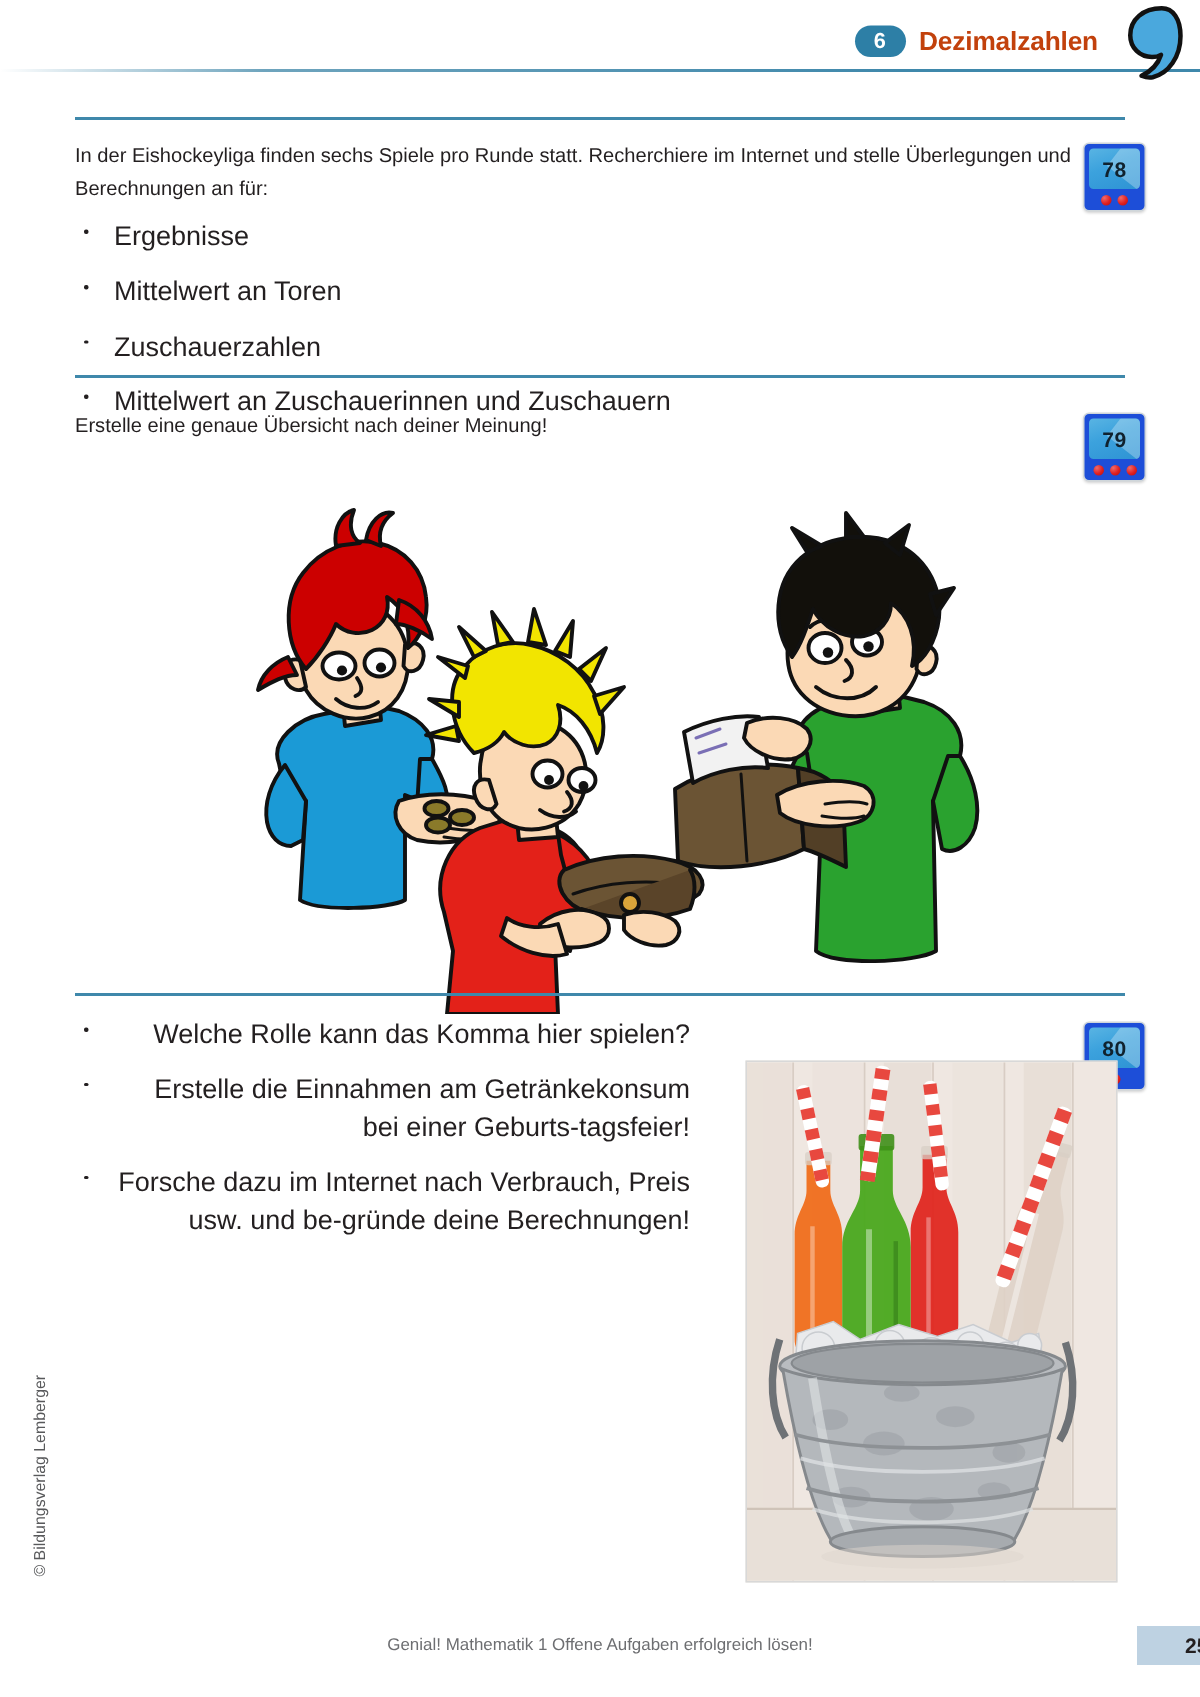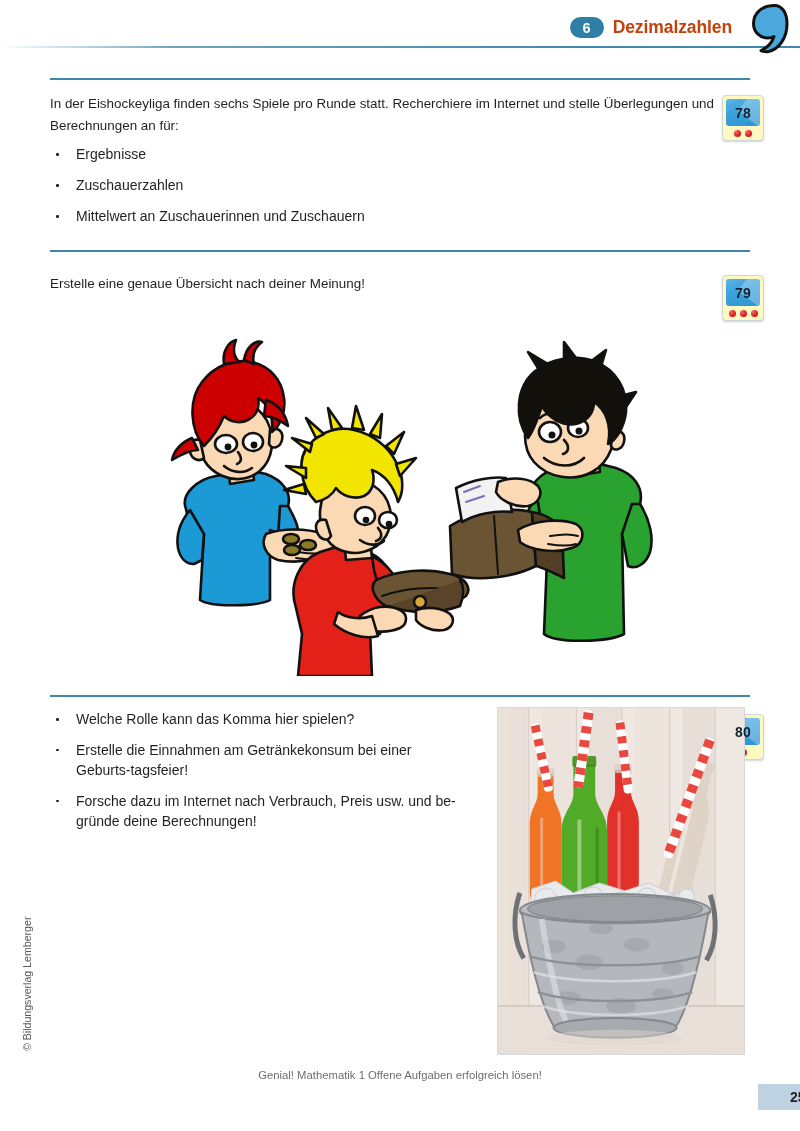--- a/index.html
+++ b/index.html
@@ -94,42 +94,42 @@
 
   ul.ex-list {
     list-style: none;
     margin: 9px 0 0 0;
     padding: 0;
   }
   ul.ex-list li {
     position: relative;
     padding-left: 26px;
     margin-bottom: 11px;
-    font-size: 14px;
+    font-size: 18px;
     line-height: 1.42;
     color: #231f20;
   }
   ul.ex-list li:last-child { margin-bottom: 0; }
   ul.ex-list li::before {
     content: "";
     position: absolute;
     left: 6px;
     top: 8px;
     width: 2.6px;
     height: 2.6px;
     border-radius: 50%;
     background: #231f20;
   }
 
   
   .num-badge {
     position: absolute;
     width: 42px;
     height: 46px;
-    background: #fef9c3;
+    background: #1d4ed8;
     border: 1px solid #cfd6da;
     border-radius: 4px;
     box-shadow: 0 1px 2px rgba(0,0,0,0.18);
     box-sizing: border-box;
     display: flex;
     flex-direction: column;
     align-items: center;
     padding-top: 3px;
   }
   .num-badge .plate {
@@ -200,21 +200,21 @@
     transform-origin: center center;
     font-size: 10.6px;
     color: #58595b;
     white-space: nowrap;
     text-align: left;
   }
 
   
   .footer-text {
     position: absolute;
-    left: 0; top: 1069px;
+    left: 0; top: 1091px;
     width: 800px;
     text-align: center;
     font-size: 11.3px;
     color: #6d6e71;
   }
   .page-number {
     position: absolute;
     right: 0;
     top: 1084px;
     width: 42px;
@@ -247,20 +247,21 @@
 </div>
 
 <div class="exercise" style="top:78px;">
   <div class="ex-rule"></div>
   <div class="ex-body">
     <div class="ex-text">
       <p>In der Eishockeyliga finden sechs Spiele pro Runde statt. Recherchiere im Internet und stelle Überlegungen und Berechnungen an für:</p>
     </div>
     <ul class="ex-list">
       <li>Ergebnisse</li>
+      <li>Mittelwert an Toren</li>
       <li>Zuschauerzahlen</li>
       <li>Mittelwert an Zuschauerinnen und Zuschauern</li>
     </ul>
 
     <div class="num-badge" style="right:-14px; top:2px;">
       <div class="plate">
         <span>78</span>
       </div>
       <div class="dots">
         <div class="dot"></div>
@@ -415,21 +416,21 @@
       <path d="M346 168 L364 162" fill="none" stroke-width="2" stroke="#7a6fb5"></path>
 
       <path d="M378 148 C392 142 410 144 418 152 C424 160 418 170 408 172 C394 174 380 166 376 158 Z" fill="#fbd9b5"></path>
       <path d="M398 196 C414 186 440 184 456 190 C466 196 464 210 452 214 C434 220 410 216 400 208 Z" fill="#fbd9b5"></path>
       <path d="M430 202 C442 200 452 200 458 202" fill="none" stroke-width="2"></path>
       <path d="M428 210 C440 212 450 212 456 210" fill="none" stroke-width="2"></path>
     </g>
   </g>
 </svg>
 
-<div class="exercise" style="top:695px;">
+<div class="exercise" style="top:662px;text-align:right;">
   <div class="ex-rule"></div>
   <div class="ex-body">
     <ul class="ex-list" style="max-width:410px;">
       <li>Welche Rolle kann das Komma hier spielen?</li>
       <li>Erstelle die Einnahmen am Getränkekonsum bei einer Geburts-tagsfeier!</li>
       <li>Forsche dazu im Internet nach Verbrauch, Preis usw. und be-gründe deine Berechnungen!</li>
     </ul>
 
     <div class="num-badge" style="right:-14px; top:4px;">
       <div class="plate">

